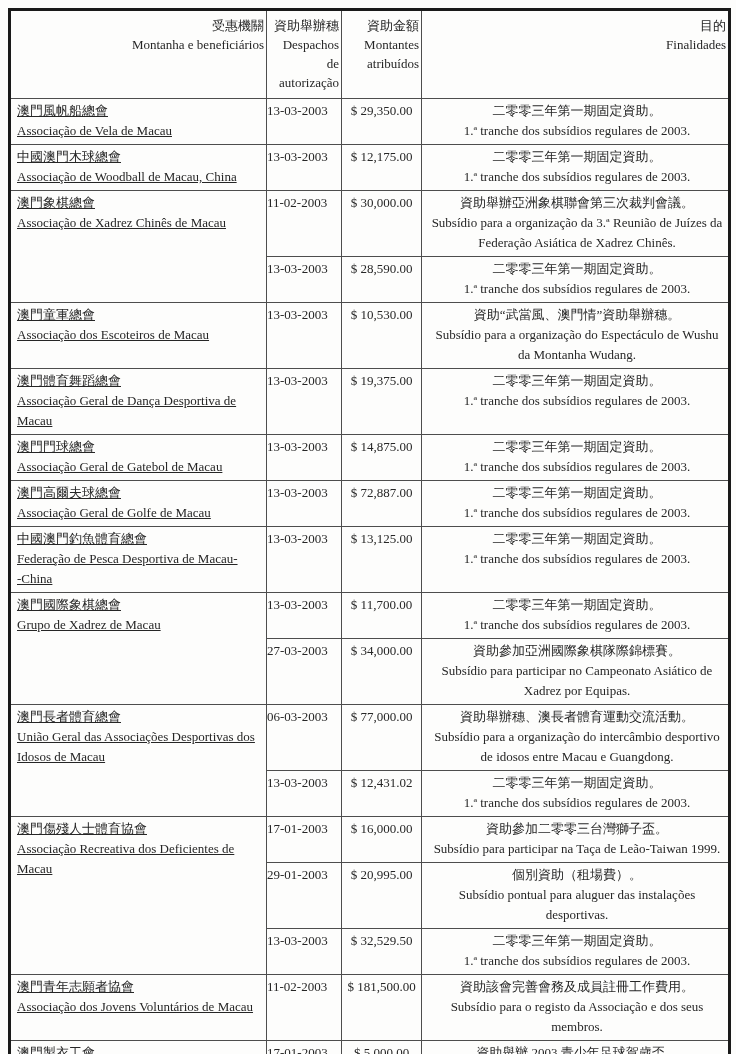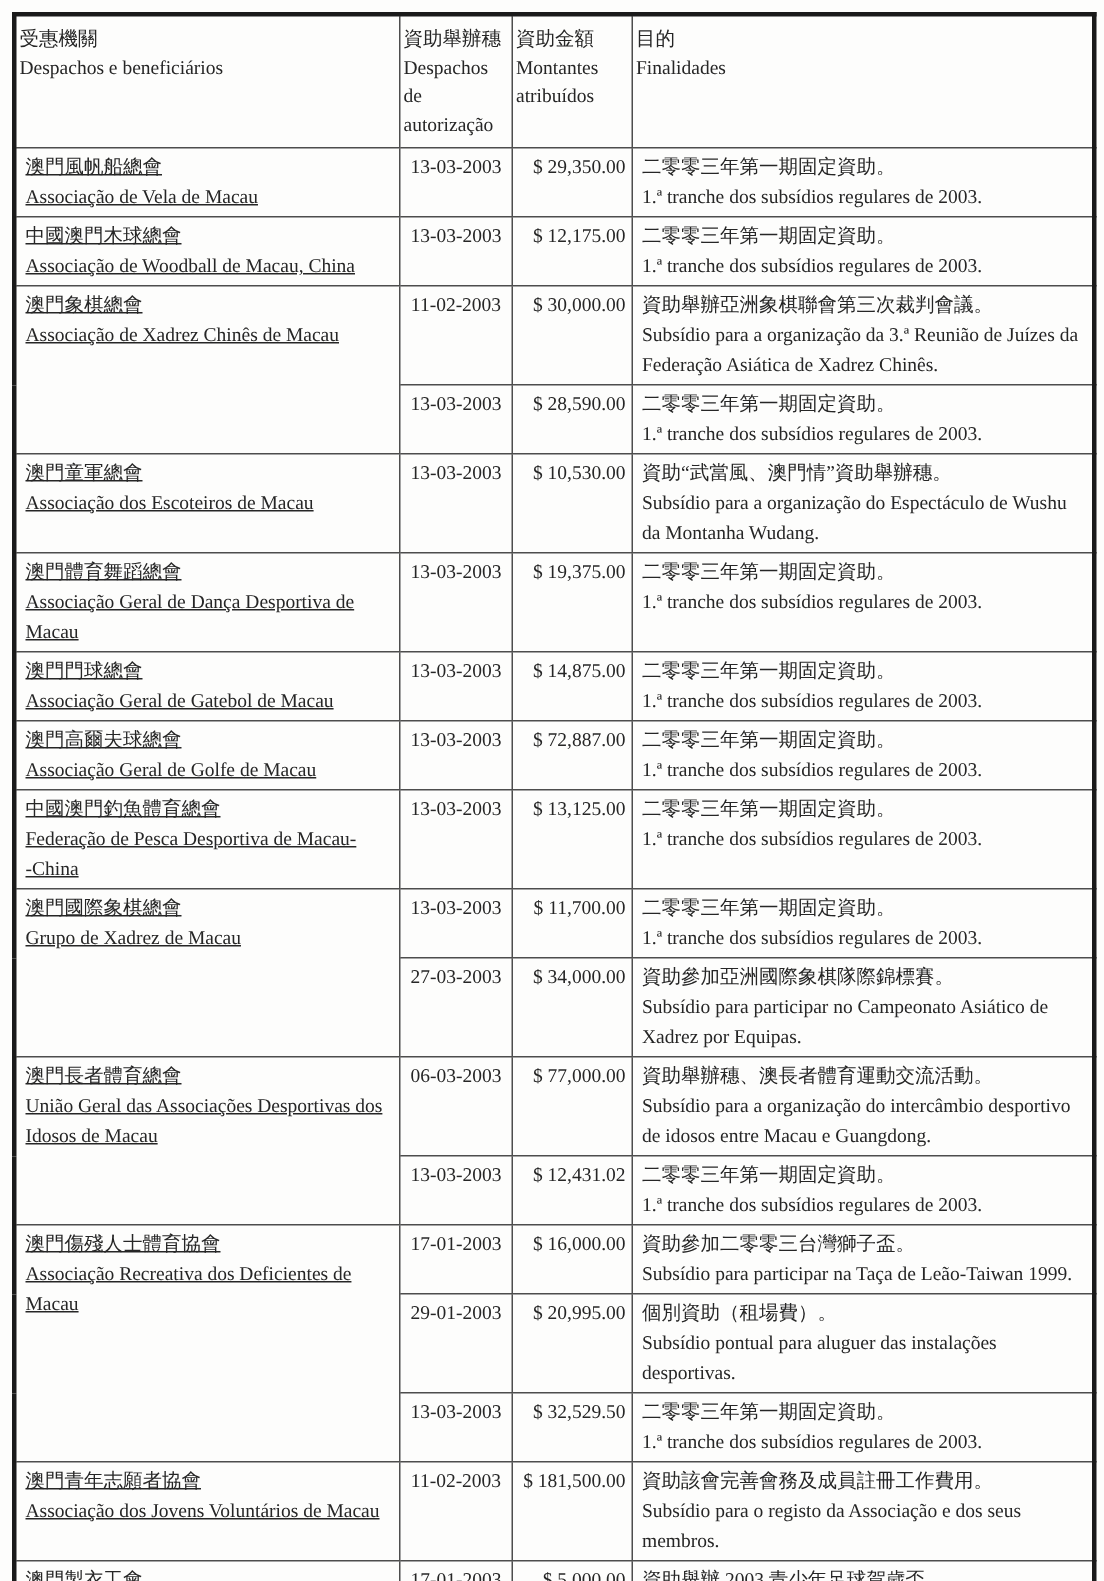--- a/index.html
+++ b/index.html
@@ -24,70 +24,70 @@
     border: 3px solid #1a1a1a;
   }
   table.subsidy th,
   table.subsidy td {
     border: 1px solid #4d4d4d;
     vertical-align: top;
     font-weight: normal;
     font-size: 13px;
   }
   thead th {
-    text-align: left;
+    text-align: right;
     padding: 5px 2px 6px;
     line-height: 19px;
   }
   thead .hpt { white-space: pre-line; }
   tbody td {
     line-height: 20px;
     padding: 2px 4px 3px;
   }
   td.entity {
     padding-left: 6px;
     padding-right: 4px;
     text-align: left;
     text-decoration: underline;
   }
   td.entity .pt { white-space: pre-line; }
   td.date {
-    text-align: center;
+    text-align: left;
     padding-left: 0;
     padding-right: 0;
     white-space: nowrap;
   }
   td.amount {
-    text-align: right;
+    text-align: center;
     padding-right: 4px;
     white-space: nowrap;
   }
   td.purpose {
     padding-left: 6px;
     padding-right: 2px;
-    text-align: left;
+    text-align: center;
   }
   td.purpose .pt { white-space: pre-line; }
 </style>
 </head>
 <body>
 
 <div class="doc">
   <table class="subsidy">
     <colgroup>
       <col style="width:257px">
       <col style="width:75px">
       <col style="width:80px">
       <col style="width:308px">
     </colgroup>
     <thead>
       <tr>
         <th>
           <div class="hzh">受惠機關</div>
-          <div class="hpt">Despachos e beneficiários</div>
+          <div class="hpt">Montanha e beneficiários</div>
         </th>
         <th>
           <div class="hzh">資助舉辦穗</div>
           <div class="hpt">Despachos de
 autorização</div>
         </th>
         <th>
           <div class="hzh">資助金額</div>
           <div class="hpt">Montantes
 atribuídos</div>

